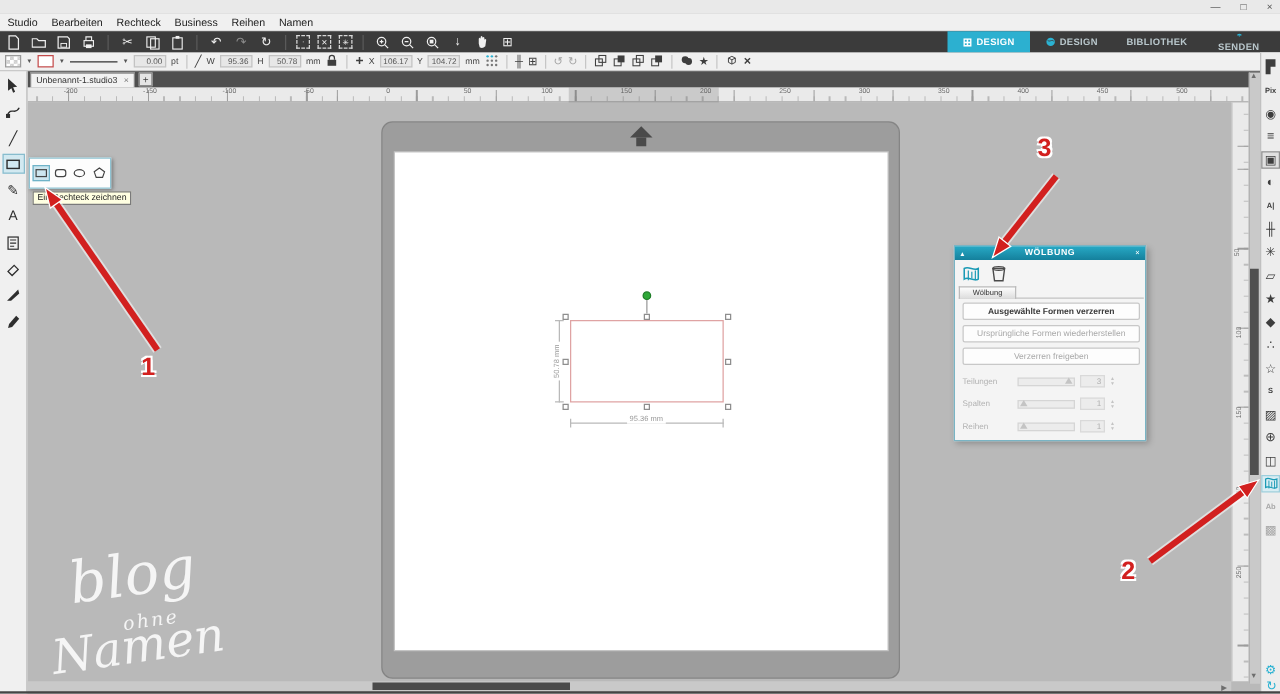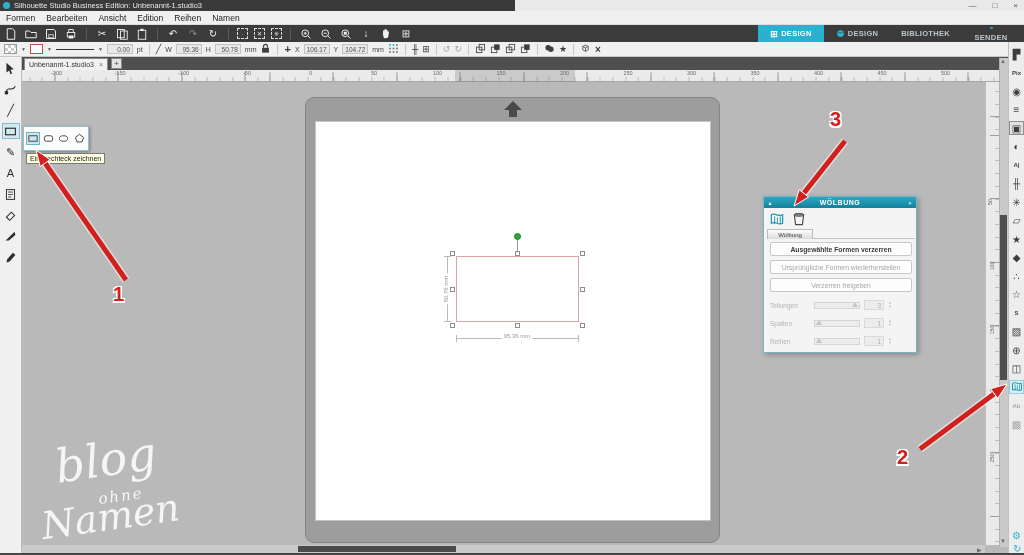--- a/index.html
+++ b/index.html
@@ -267,36 +267,32 @@
         <path d="M3.5 5.5 C7 9 9 4 12.5 7" stroke="#3b3b3b" stroke-width="1.2" fill="none"></path>
       </symbol>
     <symbol id="sym-sendphone" viewBox="0 0 16 16">
         <path d="M2 9 Q8 4 14 9 L12.5 11.5 Q8 8.5 3.5 11.5 Z" fill="currentColor"></path>
         <circle cx="8" cy="12" r="1.6" fill="currentColor"></circle>
       </symbol>
   </defs>
 </svg>
 
 <div class="abs" id="titlebar">
-  <div class="abs" id="title-dark">
-    <span id="app-logo"></span>
-    <span id="title-text">Silhouette Studio Business Edition: Unbenannt-1.studio3</span>
-  </div>
   <div class="abs" id="win-controls">
     <span>—</span>
     <span>□</span>
     <span>×</span>
   </div>
 </div>
 
 <div class="abs" id="menubar">
-  <span>Formen</span>
+  <span>Studio</span>
   <span>Bearbeiten</span>
-  <span>Ansicht</span>
-  <span>Edition</span>
+  <span>Rechteck</span>
+  <span>Business</span>
   <span>Reihen</span>
   <span>Namen</span>
 </div>
 
 <div class="abs" id="toolbar1">
   <span class="t1">
       <svg>
         <use href="#sym-page"></use>
       </svg>
     </span>

